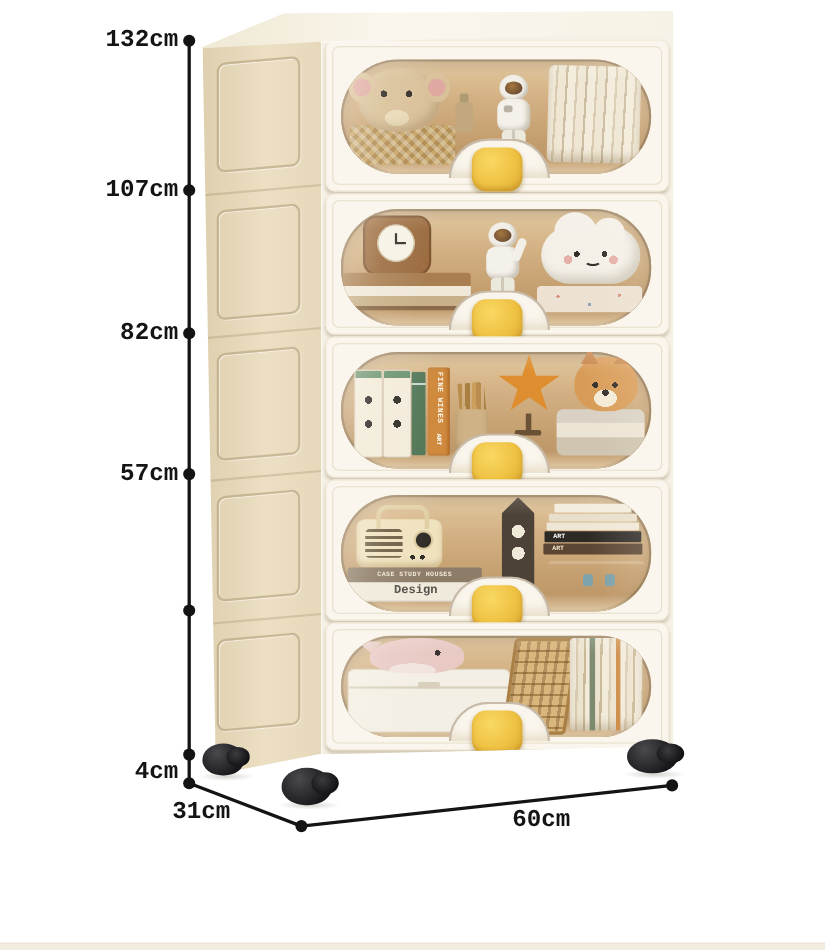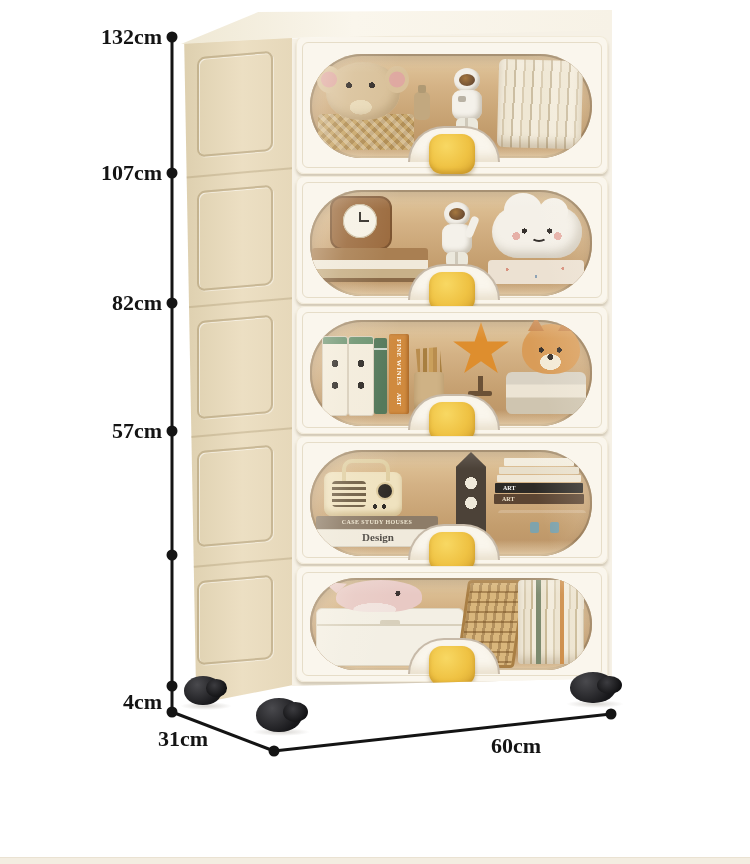--- a/index.html
+++ b/index.html
@@ -1,17 +1,17 @@
 <!DOCTYPE html>
 <html><head>
 <meta charset="utf-8">
 <style>
   html,body{margin:0;padding:0;background:#ffffff;}
   #canvas{position:relative;width:750px;height:864px;background:#ffffff;overflow:hidden;
-          font-family:Liberation Serif, serif;}
+          font-family:Liberation Mono, monospace;}
   .abs{position:absolute;}
 
   
   #dim-svg{position:absolute;left:0;top:0;z-index:40;pointer-events:none;}
   .dimlabel{position:absolute;z-index:41;font-weight:700;font-size:22px;line-height:22px;color:#141414;}
   .ralign{width:72px;text-align:right;}
   .calign{width:72px;text-align:center;}
 
   
   .topcap{left:181px;top:10px;width:431px;height:34px;z-index:2;
@@ -357,16 +357,16 @@
     <circle cx="274" cy="751" r="5.5" fill="#141414"></circle>
     <circle cx="611" cy="714" r="5.5" fill="#141414"></circle>
   </svg>
 
   <div class="dimlabel ralign" style="left:90px;top:26px;">132cm</div>
   <div class="dimlabel ralign" style="left:90px;top:162px;">107cm</div>
   <div class="dimlabel ralign" style="left:90px;top:292px;">82cm</div>
   <div class="dimlabel ralign" style="left:90px;top:420px;">57cm</div>
   <div class="dimlabel ralign" style="left:90px;top:691px;">4cm</div>
   <div class="dimlabel calign" style="left:147px;top:728px;">31cm</div>
-  <div class="dimlabel calign" style="left:480px;top:735px;">60cm</div>
+  <div class="dimlabel calign" style="left:456px;top:735px;">60cm</div>
 
   <div class="abs bottomstrip"></div>
 </div>
 
 </body></html>

